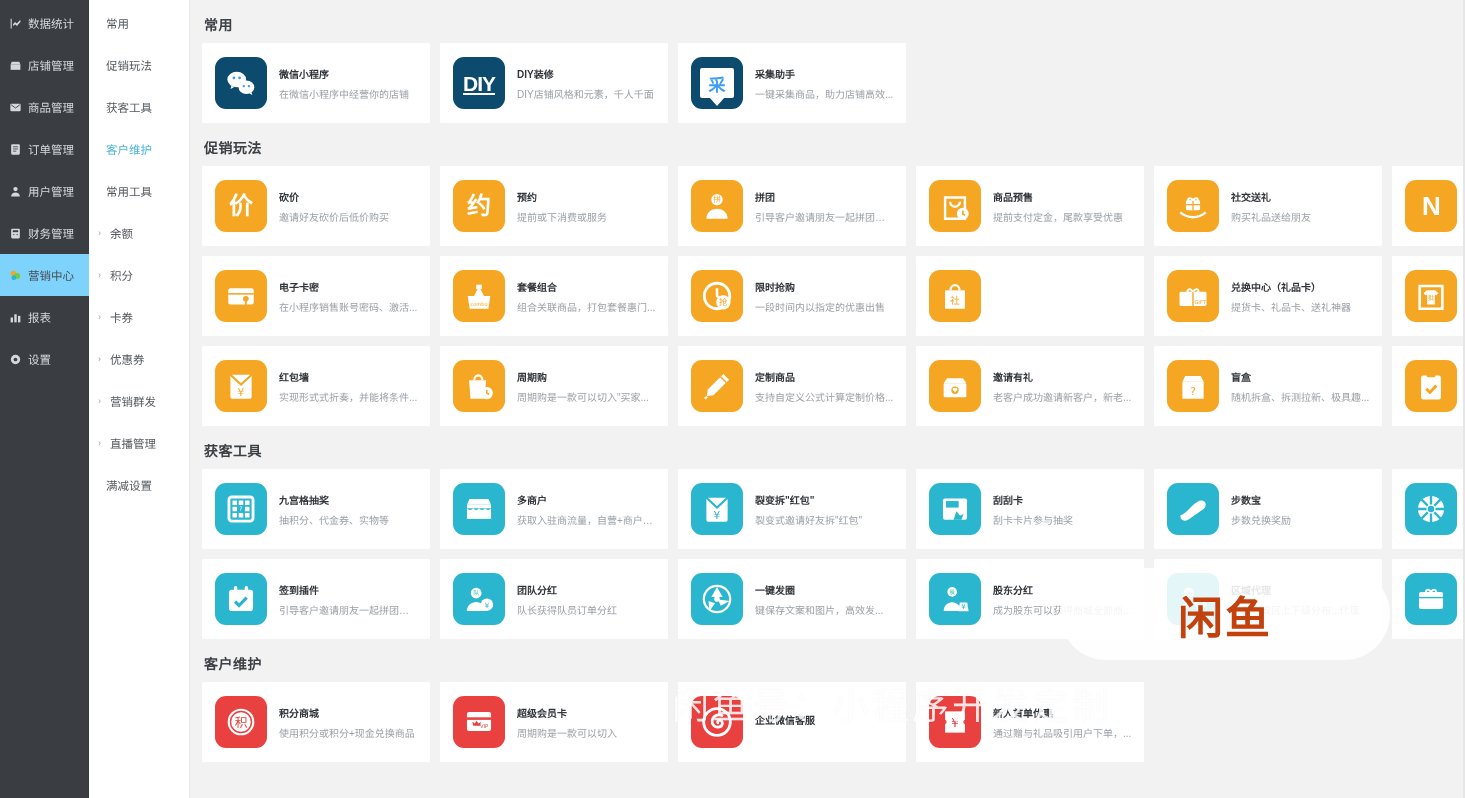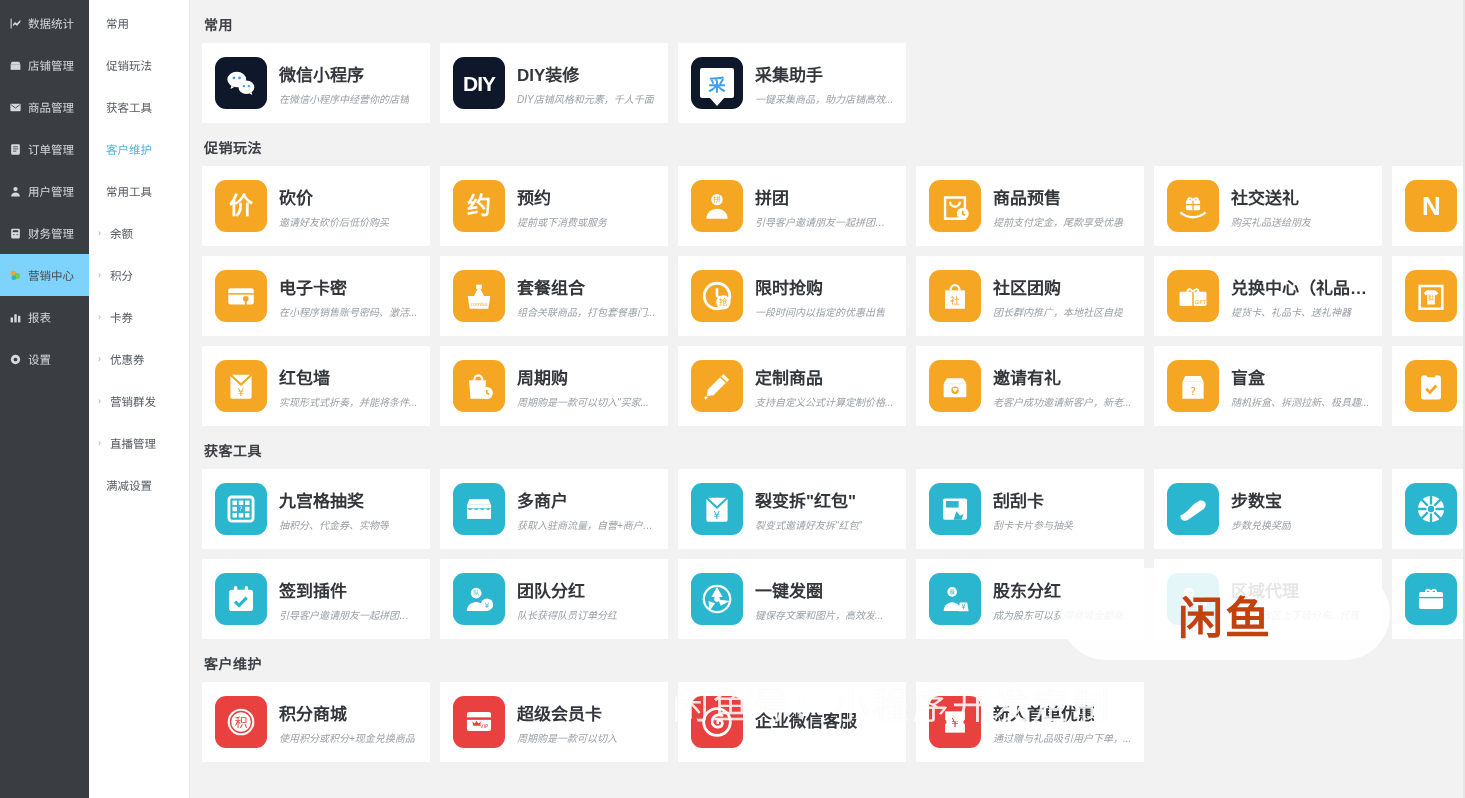--- a/index.html
+++ b/index.html
@@ -98,31 +98,31 @@
     position: relative;
   }
   .card .tile svg { display: block; }
   .card .tile .glyph {
     font-size: 20px; font-weight: bold; line-height: 1;
     font-family: "DejaVu Sans", sans-serif;
   }
   .card .tile .glyph.lat { font-size: 19px; letter-spacing: -1px; font-family: "Liberation Sans", sans-serif; }
   .card .txt { min-width: 0; overflow: hidden; }
   .card .t-name {
-    font-size: 17px; color: #33373c; font-weight: bold;
+    font-size: 10px; color: #33373c; font-weight: bold;
     white-space: nowrap; overflow: hidden; text-overflow: ellipsis;
     margin-bottom: 5px;
   }
   .card .t-desc {
     font-size: 10px; color: #9ba1a7;
-    white-space: nowrap; overflow: hidden; text-overflow: ellipsis; font-style: italic;
+    white-space: nowrap; overflow: hidden; text-overflow: ellipsis;
   }
 
   
-  .c-blue   { background: #0f172a; }
+  .c-blue   { background: #0c4a6e; text-decoration: underline; }
   .c-orange { background: #f5a623; }
   .c-cyan   { background: #29b6ce; }
   .c-red    { background: #e8413f; }
 
   
   .wm-text {
     position: absolute;
     left: 672px; top: 676px;
     font-size: 37px;
     color: rgba(255,255,255,0.86);
@@ -442,24 +442,20 @@
             </div>
           </div>
           <div class="card">
             <div class="tile c-orange">
               <svg width="34" height="34" viewBox="0 0 24 24" fill="#fff">
                 <path d="M5 8h14v13H5z"></path>
                 <path d="M8.8 8c0-2 1.4-3.6 3.2-3.6S15.2 6 15.2 8" fill="none" stroke="#fff" stroke-width="1.6"></path>
                 <text x="12" y="17.6" font-size="7" fill="#f5a623" text-anchor="middle" font-family="DejaVu Sans">社</text>
               </svg>
             </div>
-            <div class="txt">
-              <div class="t-name">社区团购</div>
-              <div class="t-desc">团长群内推广，本地社区自提</div>
-            </div>
           </div>
           <div class="card">
             <div class="tile c-orange">
               <svg width="34" height="34" viewBox="0 0 24 24" fill="#fff">
                 <rect x="2.5" y="9" width="19" height="10" rx="1"></rect>
                 <path d="M12 9v10" stroke="#f5a623" stroke-width="1"></path>
                 <path d="M12 9c-2-3-5-1.6-3.4.6M12 9c2-3 5-1.6 3.4.6" stroke="#fff" stroke-width="1.4" fill="none"></path>
                 <text x="17" y="17.4" font-size="3.6" fill="#f5a623" text-anchor="middle" font-family="DejaVu Sans">GIFT</text>
               </svg>
             </div>

